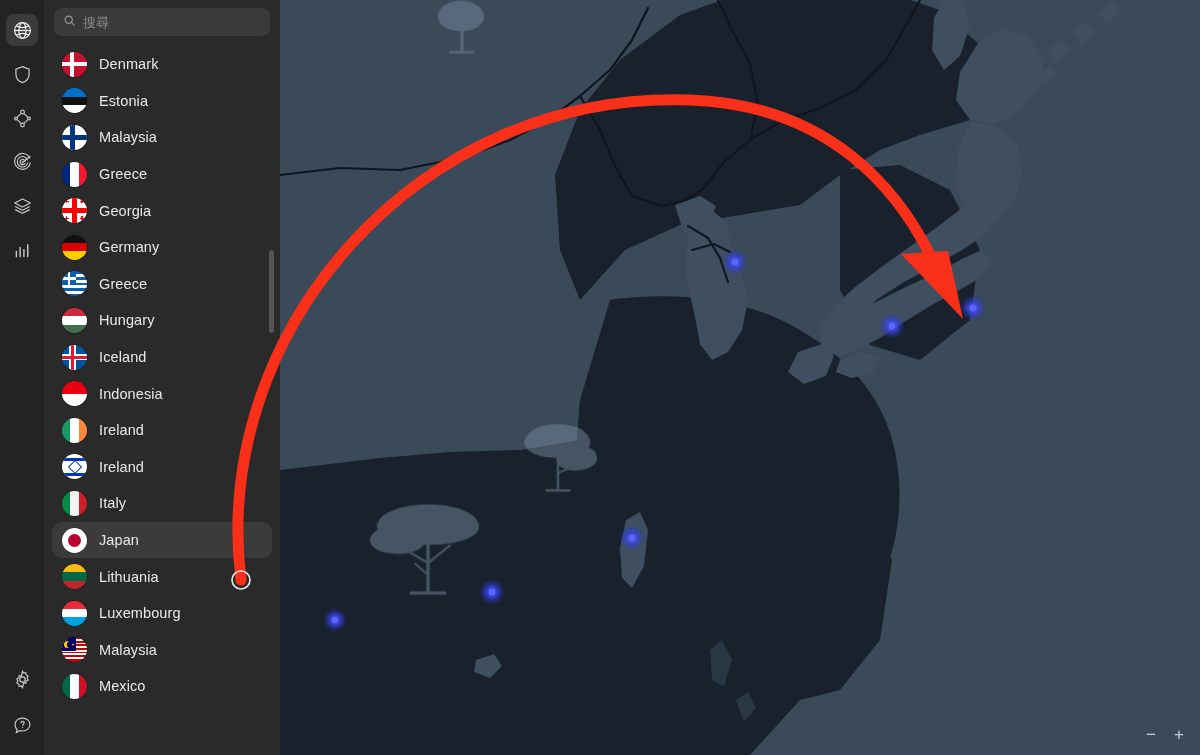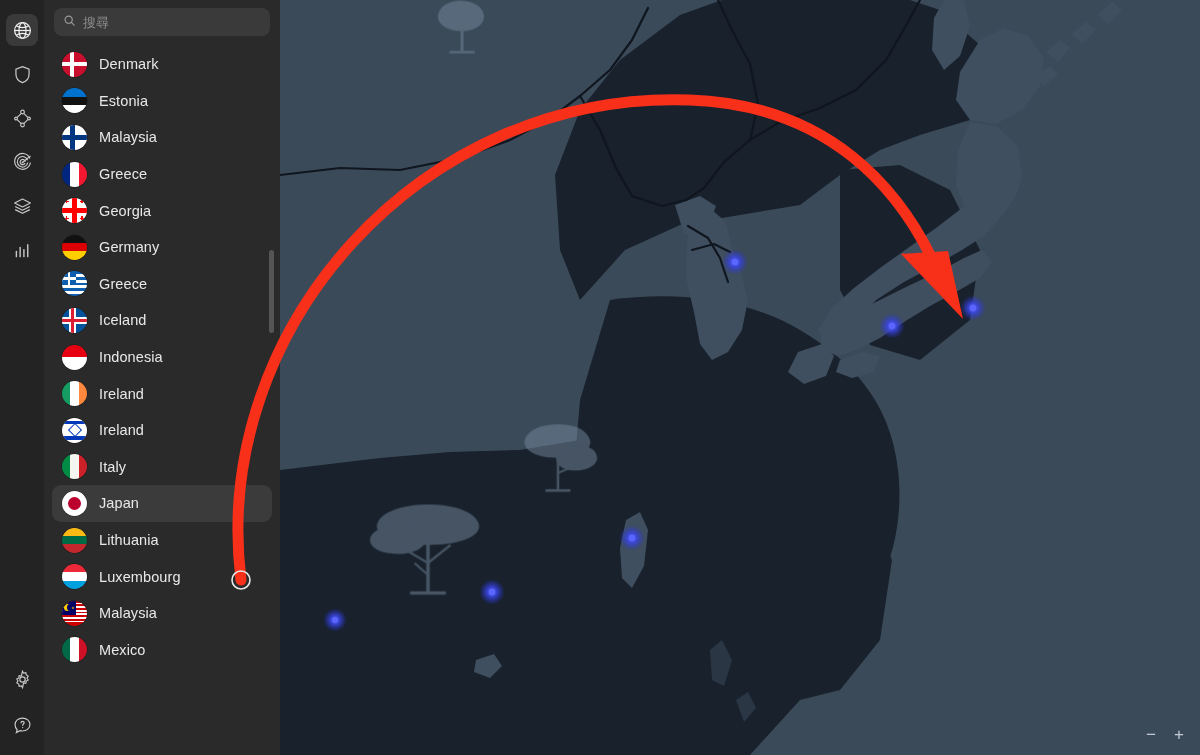--- a/index.html
+++ b/index.html
@@ -293,20 +293,28 @@
               <i style="inset:0;background:#0d5eaf"></i>
               <i style="left:0;top:2.8px;width:100%;height:2.8px;background:#fff"></i>
               <i style="left:0;top:8.4px;width:100%;height:2.8px;background:#fff"></i>
               <i style="left:0;top:14px;width:100%;height:2.8px;background:#fff"></i>
               <i style="left:0;top:19.6px;width:100%;height:2.8px;background:#fff"></i>
               <i style="left:0;top:0;width:14px;height:14px;background:#0d5eaf"></i>
               <i style="left:5.6px;top:0;width:2.8px;height:14px;background:#fff"></i>
               <i style="left:0;top:5.6px;width:14px;height:2.8px;background:#fff"></i>
             </span>
             <span class="row-label">Greece</span>
+          </div>
+          <div class="row">
+            <span class="flag">
+              <i style="left:0;top:0;width:100%;height:33.4%;background:#cd2a3e"></i>
+              <i style="left:0;top:33.4%;width:100%;height:33.3%;background:#fff"></i>
+              <i style="left:0;top:66.7%;width:100%;height:33.3%;background:#436f4d"></i>
+            </span>
+            <span class="row-label">Hungary</span>
           </div>
           <div class="row">
             <span class="flag">
               <i style="inset:0;background:#02529c"></i>
               <i style="left:7px;top:0;width:6.5px;height:100%;background:#fff"></i>
               <i style="left:0;top:9.2px;width:100%;height:6.5px;background:#fff"></i>
               <i style="left:8.7px;top:0;width:3px;height:100%;background:#dc1e35"></i>
               <i style="left:0;top:11px;width:100%;height:3px;background:#dc1e35"></i>
             </span>
             <span class="row-label">Iceland</span>

